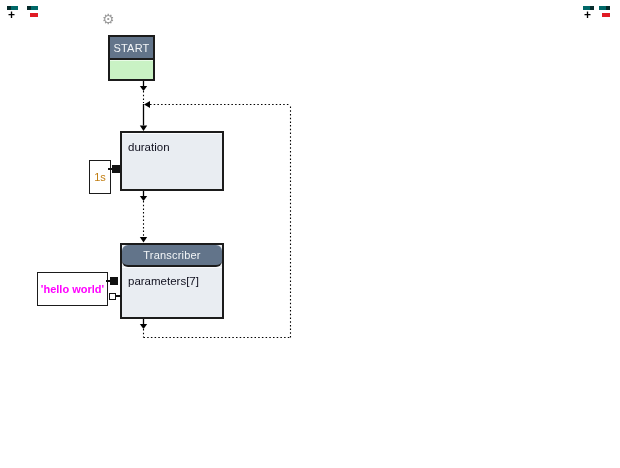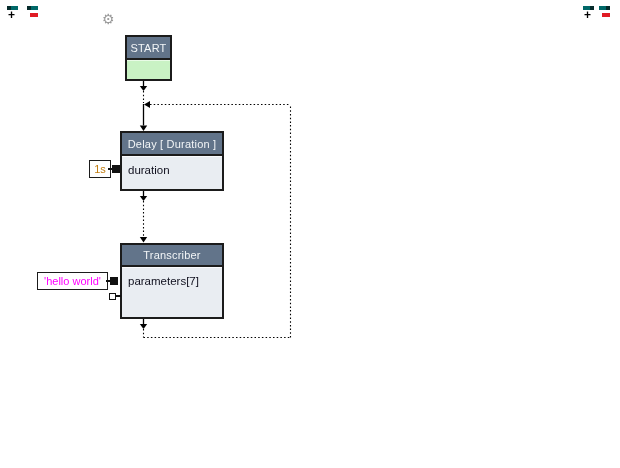--- a/index.html
+++ b/index.html
@@ -25,25 +25,25 @@
   .node{position:absolute;box-sizing:border-box;border:2px solid #1b1b1b;background:#e9edf2;
         display:flex;flex-direction:column;z-index:2;cursor:move;}
   .node-header{background:#62748a;color:#f2f5f7;font-size:11px;letter-spacing:.2px;
                display:flex;align-items:center;justify-content:center;
                border-bottom:2px solid #1b1b1b;flex:0 0 auto;}
   .node-body{flex:1 1 auto;background:#e9edf2;box-shadow:inset 0 1px 0 #fafbfd;}
   .start-body{background:#c9f2c4;box-shadow:inset 0 1px 0 #e9fbe6;}
   .row{font-size:11.5px;color:#10101e;padding-left:6px;line-height:16px;white-space:nowrap;}
 
   
-  .value-box{position:absolute;box-sizing:border-box;height:18px;background:#ffffff;
+  .value-box{position:absolute;box-sizing:border-box;height:34px;background:#ffffff;
              border:1.5px solid #1b1b1b;display:flex;align-items:center;justify-content:center;
              font-size:11px;z-index:2;cursor:text;}
   .value-orange{color:#c17d11;}
-  .value-magenta{color:#ff00ff;}
+  .value-magenta{color:#ff00ff;font-weight:bold;}
 
   
   .port{position:absolute;width:8px;height:8px;background:#111111;z-index:3;cursor:crosshair;}
   .port.hollow{width:7px;height:7px;background:#ffffff;border:1.2px solid #111111;box-sizing:border-box;}
   .stub{position:absolute;height:2px;background:#111111;z-index:2;}
 </style>
 </head>
 <body>
 
 <div id="stage">
@@ -92,38 +92,37 @@
     <line x1="143.5" y1="201" x2="143.5" y2="236" stroke="#000" stroke-width="1.1" stroke-dasharray="1.5,2.2"></line>
     <polygon points="139.8,237 147.2,237 143.5,242.5" fill="#000"></polygon>
 
     <line x1="143.5" y1="319" x2="143.5" y2="324" stroke="#000" stroke-width="1.3"></line>
     <polygon points="139.8,324 147.2,324 143.5,329" fill="#000"></polygon>
     <line x1="143.5" y1="329" x2="143.5" y2="337.5" stroke="#000" stroke-width="1.1" stroke-dasharray="1.5,2.2"></line>
     <line x1="143.5" y1="337.5" x2="290.5" y2="337.5" stroke="#000" stroke-width="1.1" stroke-dasharray="1.5,2.2"></line>
     <line x1="290.5" y1="337.5" x2="290.5" y2="104.5" stroke="#000" stroke-width="1.1" stroke-dasharray="1.5,2.2"></line>
   </svg>
 
-  <div class="node" style="left:125px;top:35px;width:47px;height:46px;">
+  <div class="node" style="left:108px;top:35px;width:47px;height:46px;">
     <div class="node-header" style="height:21px;">START</div>
     <div class="node-body start-body"></div>
   </div>
 
   <div class="node" style="left:120px;top:131px;width:104px;height:60px;">
-    <div class="node-header" style="height:21px;">Delay [ Duration ]</div>
     <div class="node-body" style="padding-top:6px;">
       <div class="row">duration</div>
     </div>
   </div>
 
   <div class="value-box value-orange" style="left:89px;top:160px;width:22px;">1s</div>
   <div class="stub" style="left:108px;top:168px;width:6px;"></div>
   <div class="port" style="left:112px;top:165px;"></div>
 
   <div class="node" style="left:120px;top:243px;width:104px;height:76px;">
-    <div class="node-header" style="height:20px;">Transcriber</div>
+    <div class="node-header" style="height:20px;border-radius:6px;">Transcriber</div>
     <div class="node-body" style="padding-top:6px;">
       <div class="row">parameters[7]</div>
     </div>
   </div>
 
   <div class="value-box value-magenta" style="left:37px;top:272px;width:71px;">'hello world'</div>
   <div class="stub" style="left:106px;top:280px;width:6px;"></div>
   <div class="port" style="left:110px;top:277px;"></div>
   <div class="stub" style="left:115px;top:295px;width:6px;"></div>
   <div class="port hollow" style="left:109px;top:293px;"></div>

